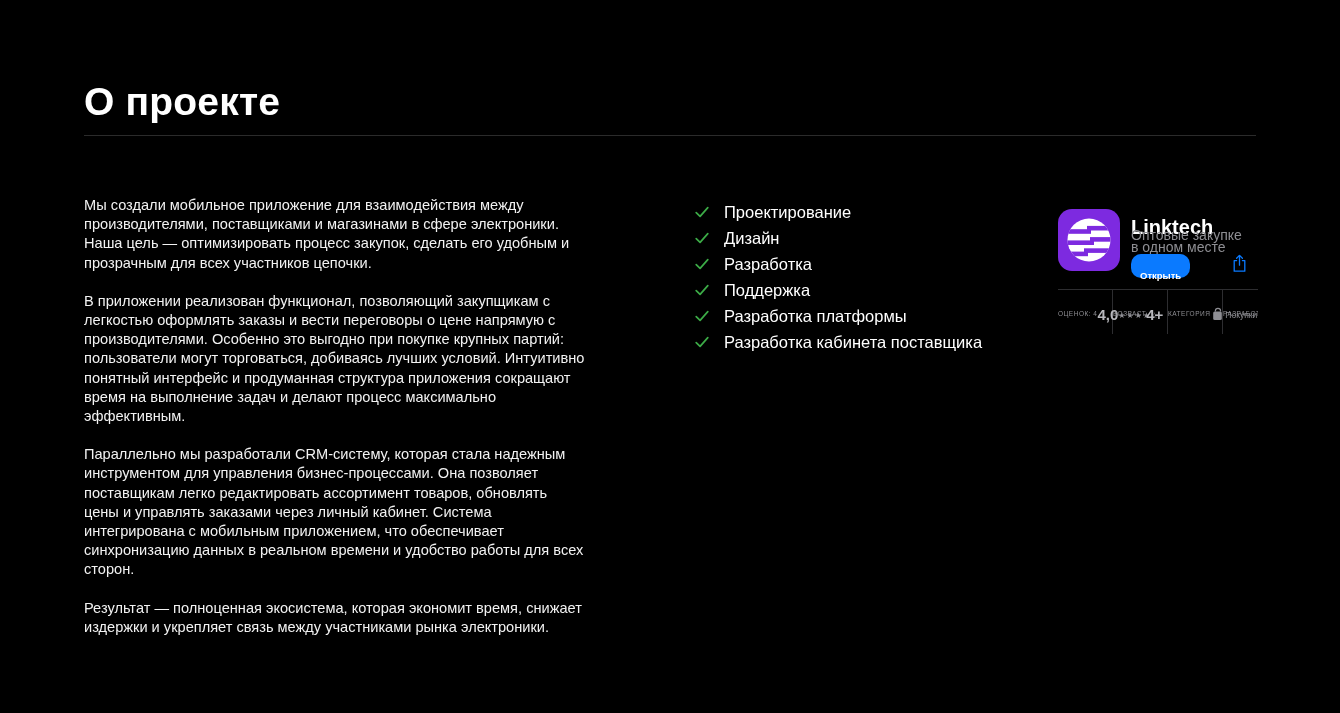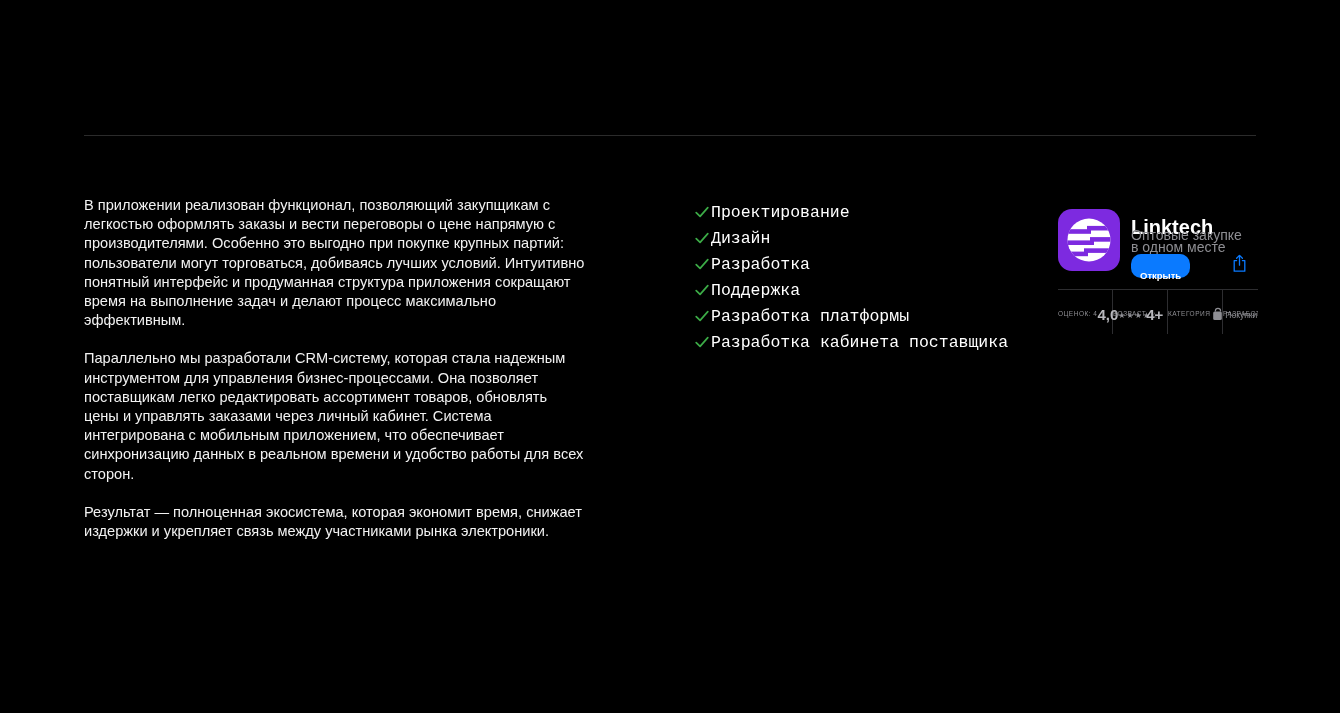--- a/index.html
+++ b/index.html
@@ -20,21 +20,21 @@
     position:absolute;left:84px;top:80px;margin:0;
     font-size:39px;font-weight:700;letter-spacing:0.2px;color:#ffffff;line-height:1.15;
   }
   .section-divider{position:absolute;left:84px;top:135px;width:1172px;height:1px;background:var(--divider);}
 
   .about{position:absolute;left:84px;top:196px;width:502px;color:var(--text-primary);
     font-size:14.6px;line-height:19.2px;font-weight:400;}
   .about p{margin:0 0 19px 0;}
 
   .services{position:absolute;left:694px;top:199px;margin:0;padding:0;list-style:none;}
-  .service{display:flex;align-items:center;gap:1px;height:26px;color:#ffffff;font-size:16.5px;font-family:Liberation Mono, monospace;}
+  .service{display:flex;align-items:center;gap:14px;height:26px;color:#ffffff;font-size:16.5px;}
   .check{width:16px;height:16px;display:inline-flex;align-items:center;justify-content:center;flex:0 0 16px;}
 
   .card{position:absolute;left:1058px;top:200px;width:200px;height:140px;overflow:hidden;}
   .app-icon{position:absolute;left:0;top:9px;width:62px;height:62px;}
   .app-name{position:absolute;left:73px;top:16px;font-size:20px;font-weight:700;color:#ffffff;white-space:nowrap;}
   .app-subtitle{position:absolute;left:73px;top:29px;width:118px;font-size:14px;line-height:12px;color:var(--text-muted);}
   .open-btn{
     position:absolute;left:73px;top:54px;height:20px;padding:12px 9px;border:none;border-radius:10px;
     background:var(--accent-blue);color:#ffffff;font-size:9.5px;font-weight:700;line-height:20px;
     font-family:inherit;display:inline-block;cursor:pointer;
@@ -51,23 +51,25 @@
   .stat-stars{font-size:8px;letter-spacing:1px;color:var(--text-muted);margin-top:2px;white-space:nowrap;
     font-family:"DejaVu Sans",sans-serif;}
   .stat-caption{font-size:8.5px;color:var(--text-muted);margin-top:2px;white-space:nowrap;}
   .stat-icon{height:16px;display:flex;align-items:center;justify-content:center;}
 </style>
 </head>
 <body>
 
 <div class="section">
 
+  <h1 class="page-title">О проекте</h1>
   <div class="section-divider"></div>
 
   <div class="about">
+    <p>Мы создали мобильное приложение для взаимодействия между производителями, поставщиками и магазинами в сфере электроники. Наша цель — оптимизировать процесс закупок, сделать его удобным и прозрачным для всех участников цепочки.</p>
     <p>В приложении реализован функционал, позволяющий закупщикам с легкостью оформлять заказы и вести переговоры о цене напрямую с производителями. Особенно это выгодно при покупке крупных партий: пользователи могут торговаться, добиваясь лучших условий. Интуитивно понятный интерфейс и продуманная структура приложения сокращают время на выполнение задач и делают процесс максимально эффективным.</p>
     <p>Параллельно мы разработали CRM-систему, которая стала надежным инструментом для управления бизнес-процессами. Она позволяет поставщикам легко редактировать ассортимент товаров, обновлять цены и управлять заказами через личный кабинет. Система интегрирована с мобильным приложением, что обеспечивает синхронизацию данных в реальном времени и удобство работы для всех сторон.</p>
     <p>Результат — полноценная экосистема, которая экономит время, снижает издержки и укрепляет связь между участниками рынка электроники.</p>
   </div>
 
   <ul class="services">
     <li class="service">
       <span class="check">
         <svg width="16" height="16" viewBox="0 0 16 16">
             <path d="M2.2 8.6 L6.1 12.4 L13.8 3.6" fill="none" style="stroke:var(--check-green)" stroke-width="1.7" stroke-linecap="round" stroke-linejoin="round"></path>

